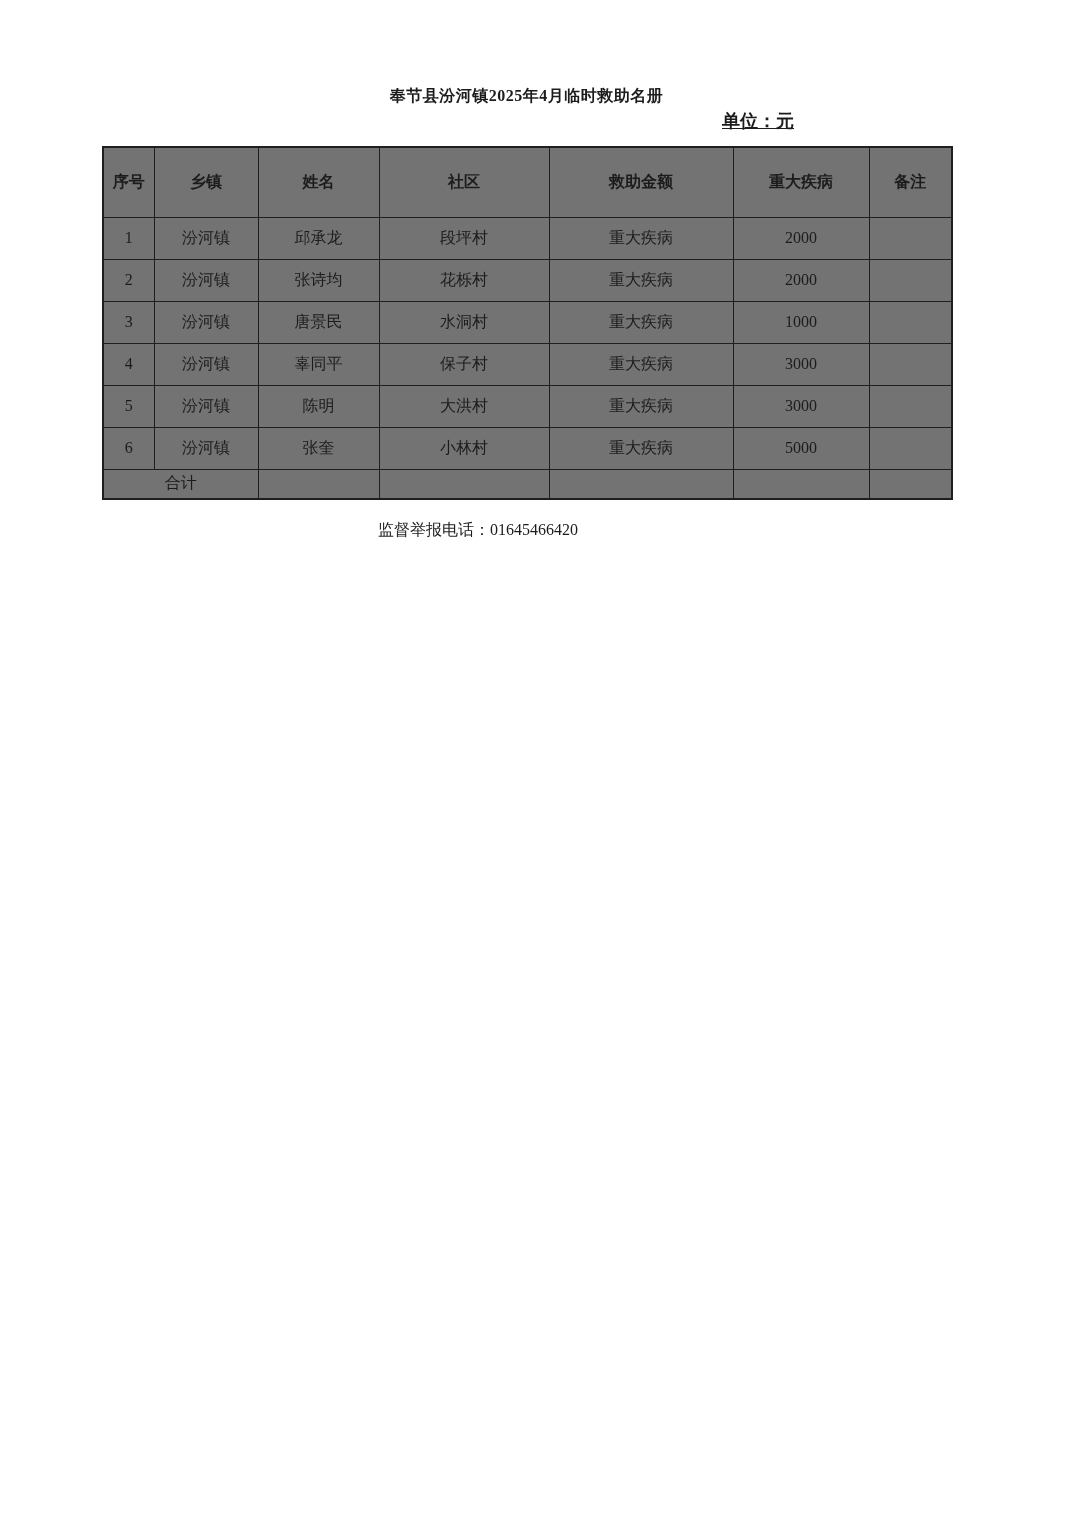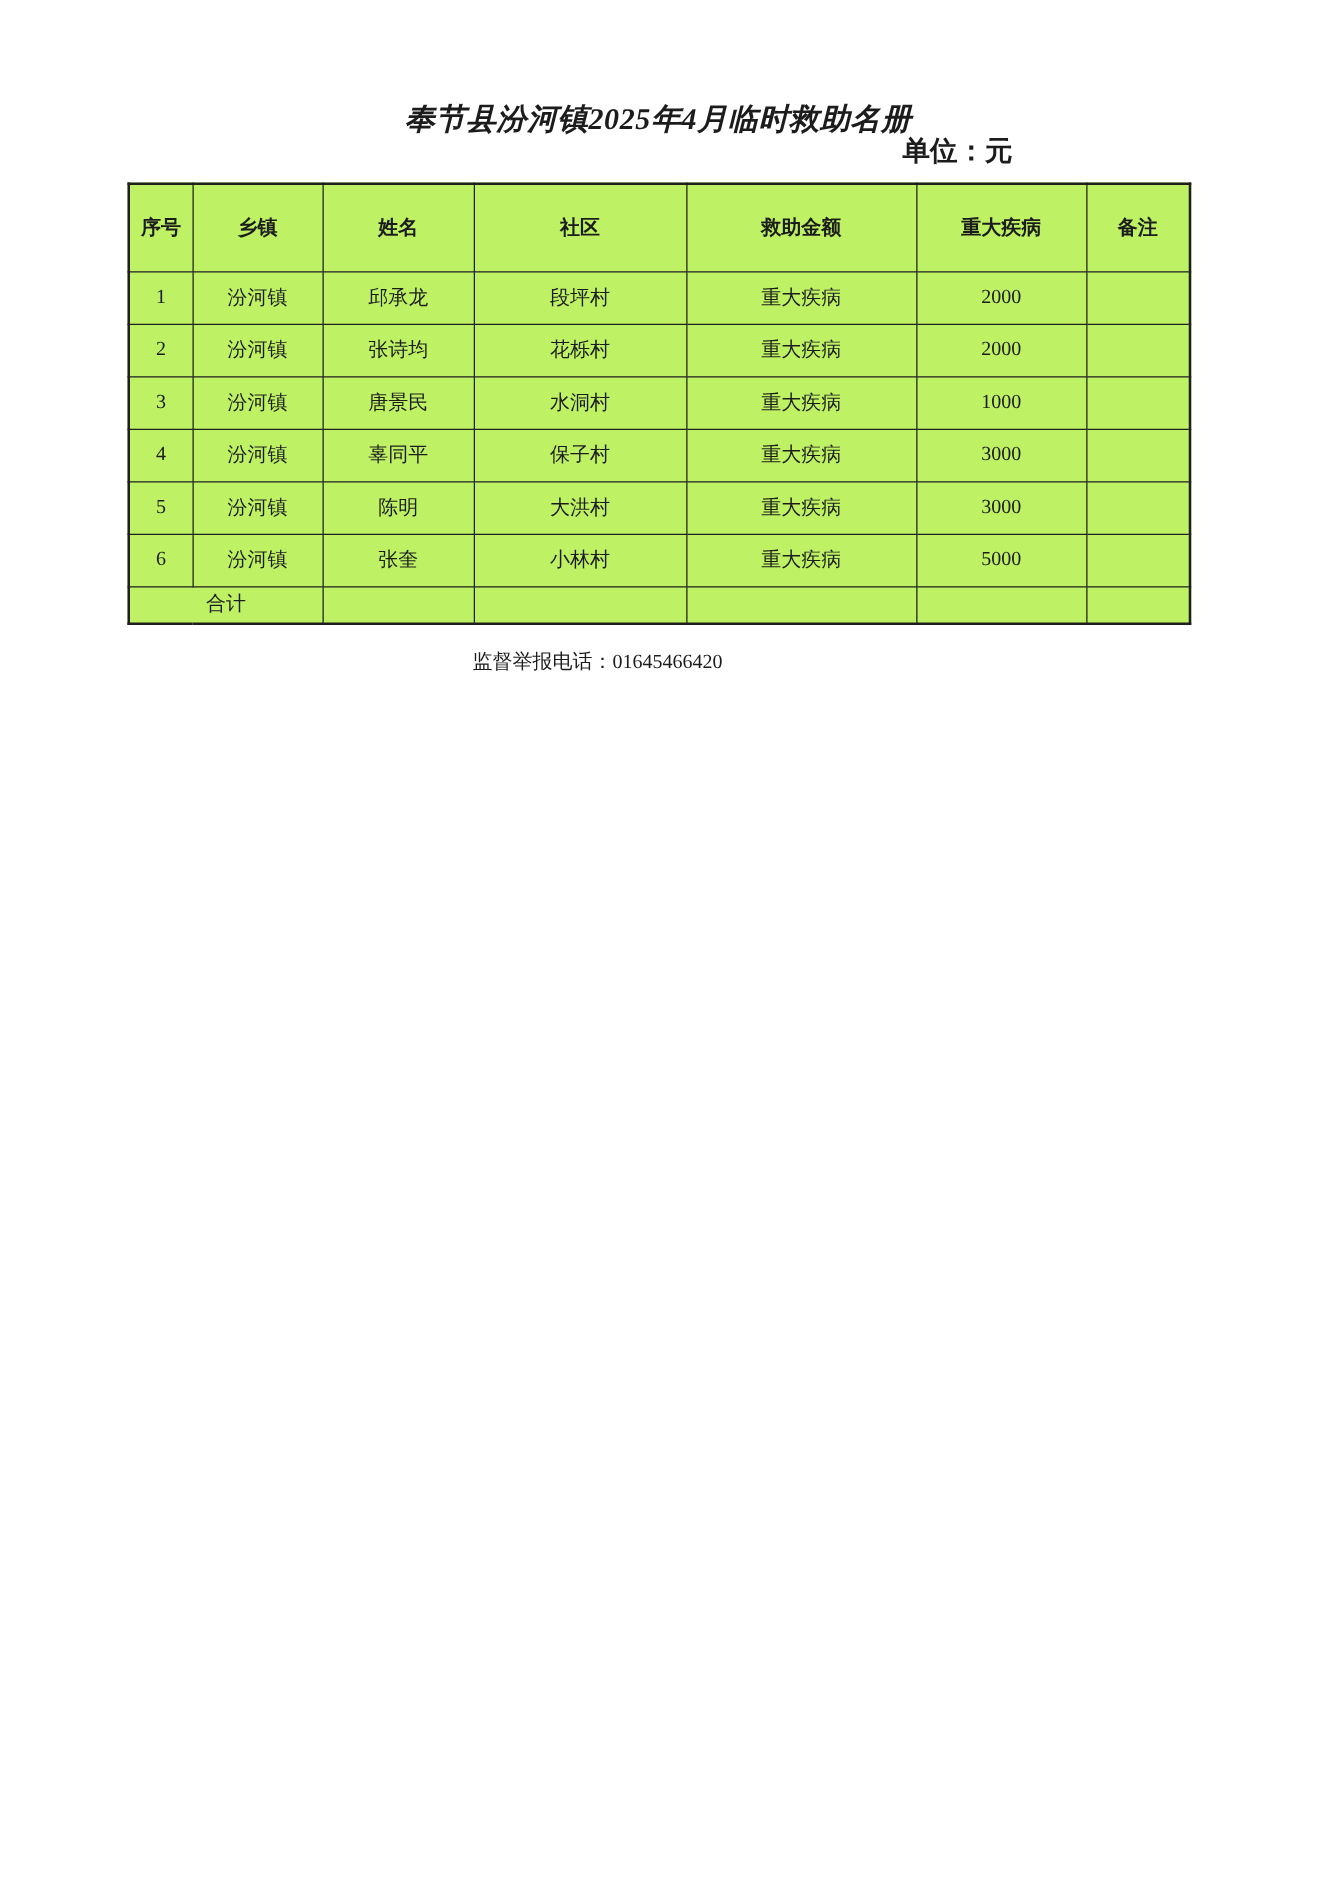--- a/index.html
+++ b/index.html
@@ -20,42 +20,42 @@
     width: 1074px;
     height: 1520px;
     background: #ffffff;
   }
   .doc-title {
     position: absolute;
     top: 84px;
     left: 102px;
     width: 849px;
     text-align: center;
-    font-size: 24px;
+    font-size: 16px;
     font-weight: bold;
     letter-spacing: 0.5px;
     line-height: 24px;
-    font-style: italic;
   }
   .unit-label {
     position: absolute;
     top: 110px;
     left: 722px;
-    font-size: 22px;
+    font-size: 18px;
     font-weight: bold;
     line-height: 22px;
+    text-decoration: underline;
   }
   table.roster {
     position: absolute;
     top: 146px;
     left: 102px;
     border-collapse: collapse;
     table-layout: fixed;
     width: 849px;
-    background: #bef264;
+    background: #737373;
   }
   table.roster th,
   table.roster td {
     border: 1px solid #1f1f1f;
     text-align: center;
     vertical-align: middle;
     font-size: 16px;
     padding: 0 2px;
     overflow: hidden;
     white-space: nowrap;

